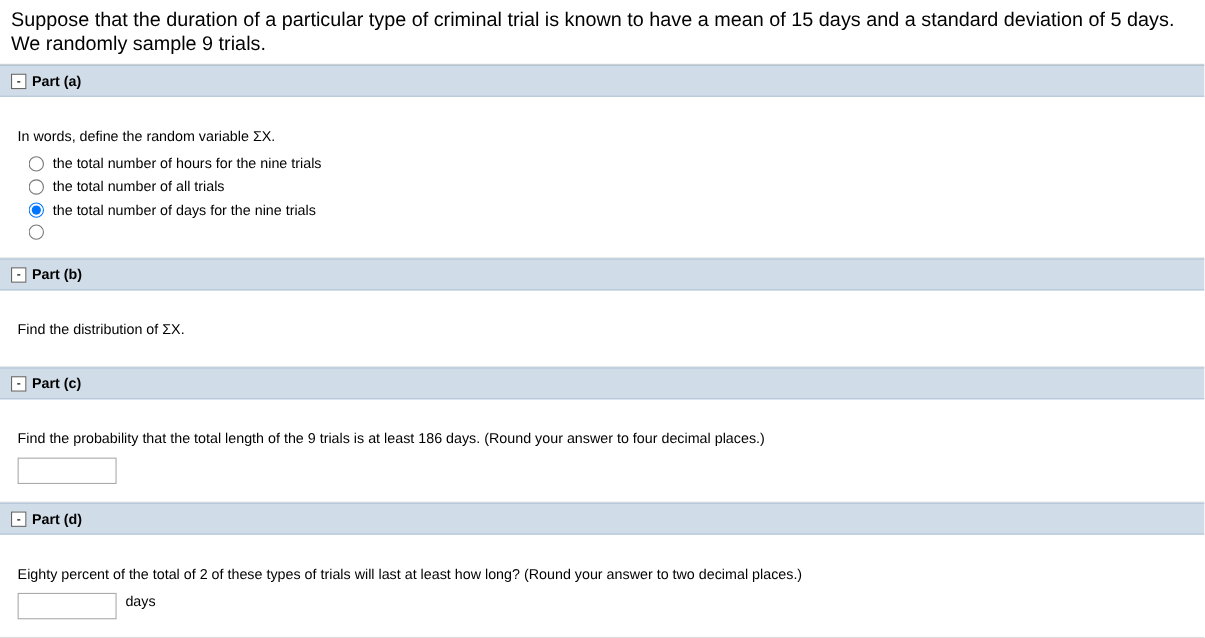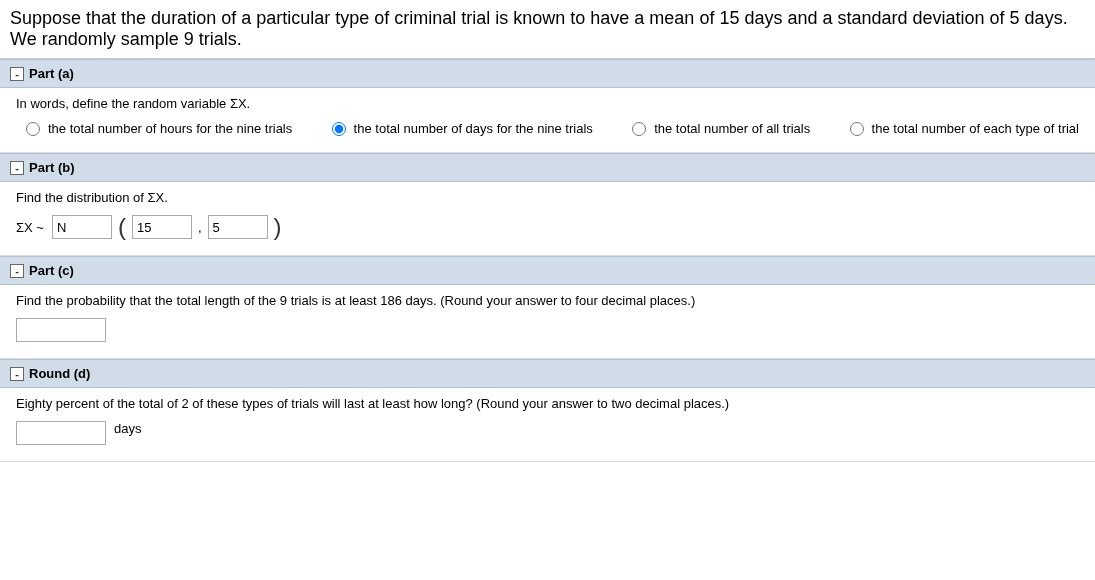--- a/index.html
+++ b/index.html
@@ -39,35 +39,34 @@
       text-align: center;
       line-height: 12px;
       font-size: 11px;
       font-weight: bold;
       color: #333;
       cursor: pointer;
       flex-shrink: 0;
     }
 
     .part-content {
-      padding: 8px 16px 16px 16px;
+      padding: 28px 16px 16px 16px;
       border-bottom: 1px solid #ddd;
     }
 
     .question-text {
       margin-bottom: 10px;
       font-size: 13px;
     }
 
     .radio-group {
       display: flex;
-      flex-direction: row;
+      flex-direction: column;
       gap: 6px;
       margin-left: 10px;
-      justify-content: space-between;
     }
 
     .radio-item {
       display: flex;
       align-items: center;
       gap: 8px;
       font-size: 13px;
     }
 
     .radio-item input[type="radio"] {
@@ -146,63 +145,53 @@
   <span>Part (a)</span>
 </div>
 <div class="part-content">
   <div class="question-text">In words, define the random variable ΣX.</div>
   <div class="radio-group">
     <label class="radio-item">
       <input type="radio" name="parta" style="">
       <span>the total number of hours for the nine trials</span>
     </label>
     <label class="radio-item">
+      <input type="radio" name="parta" style="">
+      <span>the total number of all trials</span>
+    </label>
+    <label class="radio-item">
       <input type="radio" name="parta" checked="" style="">
       <span>the total number of days for the nine trials</span>
     </label>
     <label class="radio-item">
       <input type="radio" name="parta" style="">
-      <span>the total number of all trials</span>
-    </label>
-    <label class="radio-item">
-      <input type="radio" name="parta" style="">
-      <span>the total number of each type of trial</span>
     </label>
   </div>
 </div>
 
 <div class="part-header">
   <span class="part-collapse-icon">-</span>
   <span>Part (b)</span>
 </div>
 <div class="part-content">
   <div class="question-text">Find the distribution of ΣX.</div>
-  <div class="distribution-row">
-    <span class="dist-label sigma-x">ΣX ~</span>
-    <input type="text" class="dist-input" value="N" style="">
-    <span class="paren">(</span>
-    <input type="text" class="dist-input" value="15" style="">
-    <span class="comma">,</span>
-    <input type="text" class="dist-input" value="5" style="">
-    <span class="paren">)</span>
-  </div>
 </div>
 
 <div class="part-header">
   <span class="part-collapse-icon">-</span>
   <span>Part (c)</span>
 </div>
 <div class="part-content">
   <div class="question-text">Find the probability that the total length of the 9 trials is at least 186 days. (Round your answer to four decimal places.)</div>
   <input type="text" class="answer-input" style="">
 </div>
 
 <div class="part-header">
   <span class="part-collapse-icon">-</span>
-  <span>Round (d)</span>
+  <span>Part (d)</span>
 </div>
 <div class="part-content">
   <div class="question-text">Eighty percent of the total of 2 of these types of trials will last at least how long? (Round your answer to two decimal places.)</div>
   <div class="days-row">
     <input type="text" class="days-input" style="">
     <span>days</span>
   </div>
 </div>
 
 </body></html>

